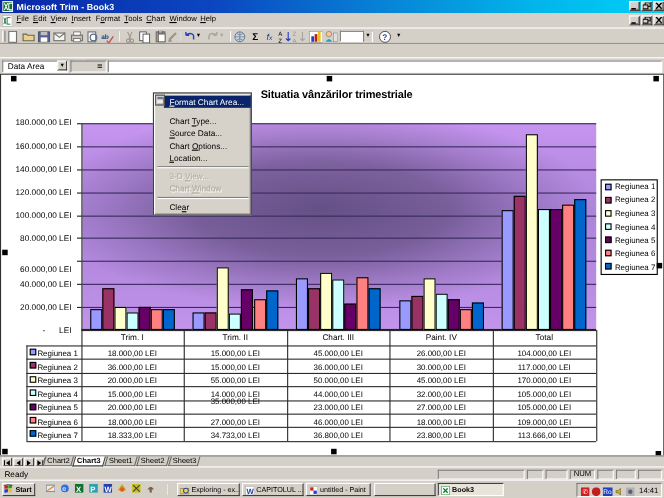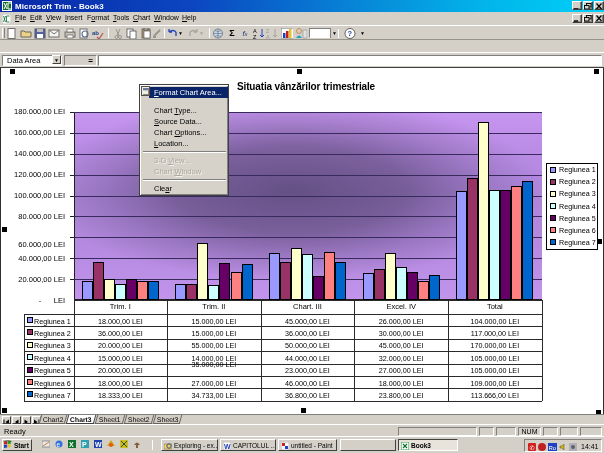--- a/index.html
+++ b/index.html
@@ -366,21 +366,21 @@
 <div class="hline" style="left:23.5px;width:518.1px;top:326.4px"></div>
 <div class="hline" style="left:23.5px;width:518.1px;top:338.8px"></div>
 <div class="hline" style="left:23.5px;width:518.1px;top:351.2px"></div>
 <div class="hline" style="left:23.5px;width:518.1px;top:363.6px"></div>
 <div class="hline" style="left:23.5px;width:518.1px;top:376.0px"></div>
 <div class="hline" style="left:23.5px;width:518.1px;top:388.4px"></div>
 <div class="hline" style="left:23.5px;width:518.1px;top:400.8px"></div>
 <div class="cat" style="left:73.5px;width:93.6px;top:302px">Trim. I</div>
 <div class="cat" style="left:167.1px;width:93.6px;top:302px">Trim. II</div>
 <div class="cat" style="left:260.7px;width:93.6px;top:302px">Chart. III</div>
-<div class="cat" style="left:354.4px;width:93.6px;top:302px">Excel. IV</div>
+<div class="cat" style="left:354.4px;width:93.6px;top:302px">Paint. IV</div>
 <div class="cat" style="left:448.0px;width:93.6px;top:302px">Total</div>
 <div class="key" style="left:26.5px;top:317.0px;background:#9999ff"></div>
 <div class="rlab" style="left:34px;top:316.6px">Regiunea 1</div>
 <div class="cell" style="left:73.5px;width:93.6px;top:316.6px">18.000,00 LEI</div>
 <div class="cell" style="left:167.1px;width:93.6px;top:316.6px">15.000,00 LEI</div>
 <div class="cell" style="left:260.7px;width:93.6px;top:316.6px">45.000,00 LEI</div>
 <div class="cell" style="left:354.4px;width:93.6px;top:316.6px">26.000,00 LEI</div>
 <div class="cell" style="left:448.0px;width:93.6px;top:316.6px">104.000,00 LEI</div>
 <div class="key" style="left:26.5px;top:329.4px;background:#993366"></div>
 <div class="rlab" style="left:34px;top:329.0px">Regiunea 2</div>

